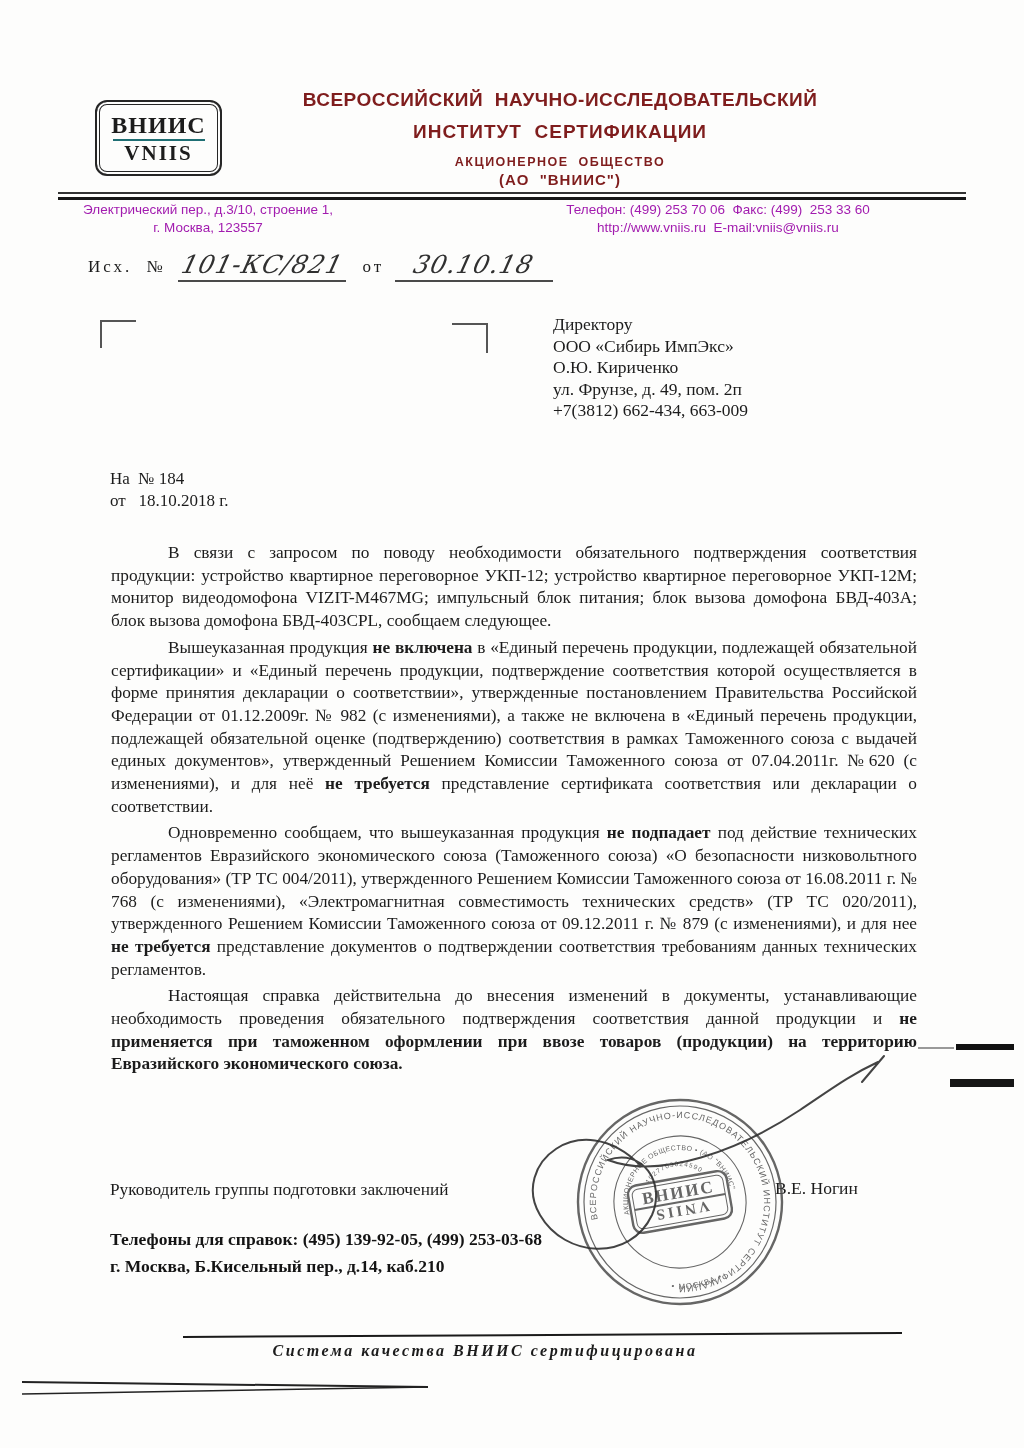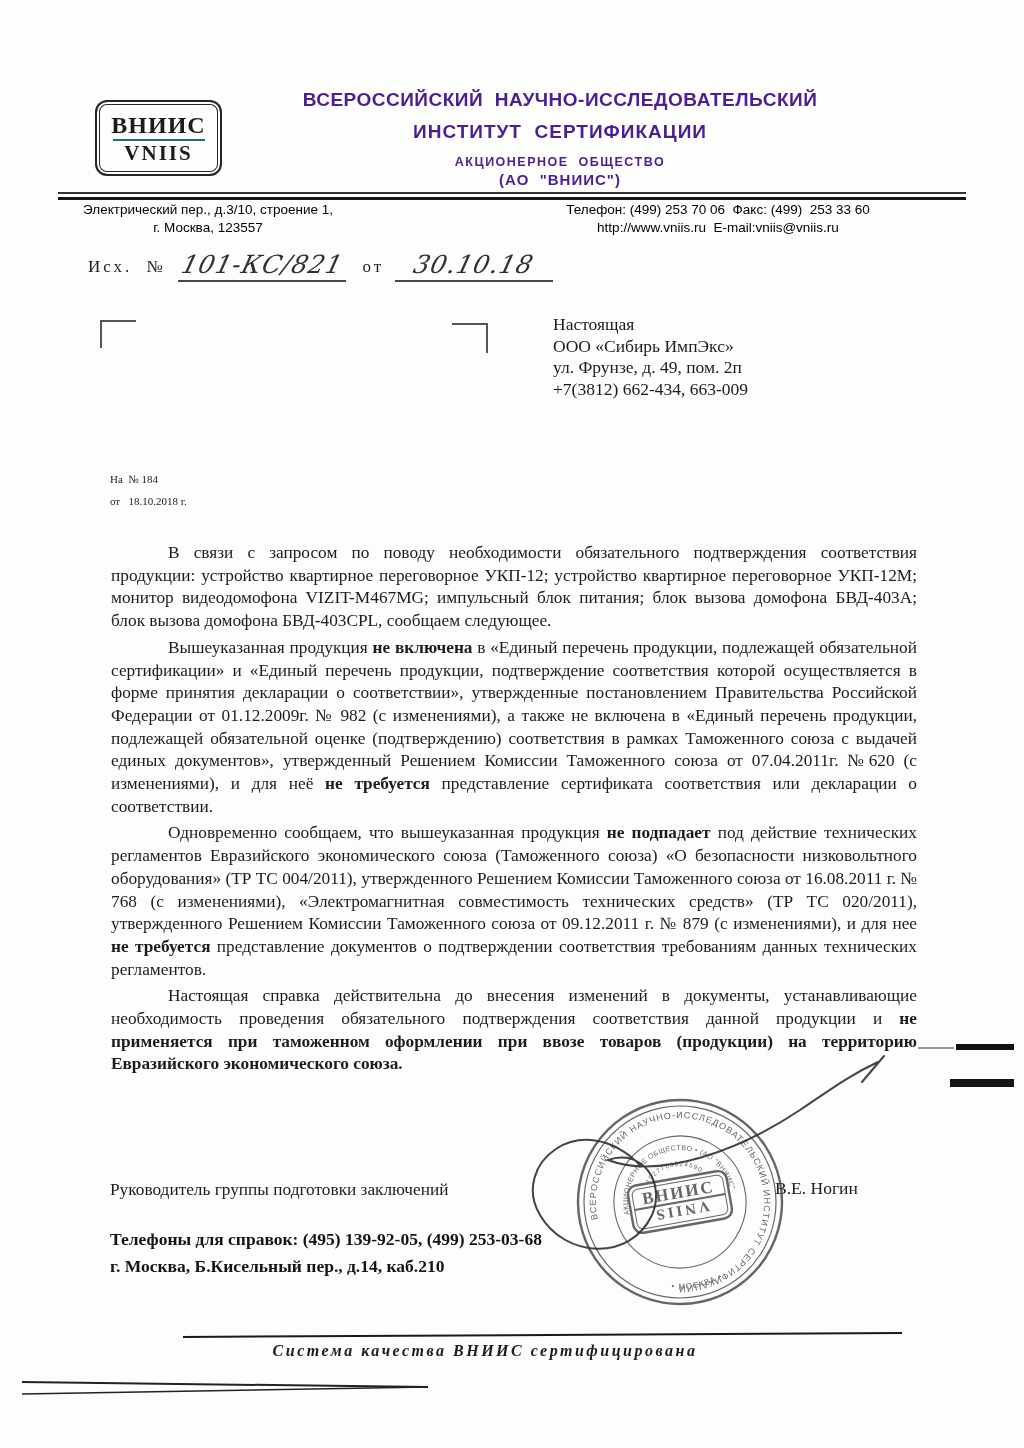--- a/index.html
+++ b/index.html
@@ -7,39 +7,39 @@
         font-family:"Liberation Serif",serif;color:#1c1c1c;}
   .abs{position:absolute;}
   .pre{white-space:pre-wrap;}
   
   .logo-box{left:95px;top:100px;width:123px;height:72px;border:2px solid #262626;border-radius:12px;
             display:flex;flex-direction:column;align-items:center;justify-content:center;
             box-shadow:inset 0 0 0 2px #fdfdfc, inset 0 0 0 3px #262626;}
   .logo-ru{font-size:24px;font-weight:700;letter-spacing:1px;line-height:24px;font-family:"Liberation Serif",serif;}
   .logo-rule{width:92px;height:2px;background:#1f6f74;margin:2px 0 1px 0;}
   .logo-en{font-size:21px;font-weight:700;letter-spacing:2px;line-height:22px;font-family:"Liberation Serif",serif;}
-  .head-title{left:235px;top:88px;width:650px;text-align:center;font-family:"Liberation Sans",sans-serif;color:#4c1d95;}
+  .head-title{left:235px;top:88px;width:650px;text-align:center;font-family:"Liberation Sans",sans-serif;color:#7f1d1d;}
   .ht1{font-size:19px;font-weight:700;letter-spacing:.5px;line-height:24px;}
   .ht2{font-size:19px;font-weight:700;letter-spacing:1px;line-height:24px;margin-top:8px;}
   .ht3{font-size:12.5px;font-weight:700;letter-spacing:1.5px;line-height:16px;margin-top:10px;}
   .ht4{font-size:15px;font-weight:700;letter-spacing:1px;line-height:18px;margin-top:1px;}
   .rule-double{left:58px;top:192px;width:908px;height:3px;border-top:2px solid #333;border-bottom:3px solid #161616;}
-  .contact{font-family:"Liberation Sans",sans-serif;font-size:13.5px;line-height:17.5px;text-align:center;color:#000000;}
+  .contact{font-family:"Liberation Sans",sans-serif;font-size:13.5px;line-height:17.5px;text-align:center;color:#a21caf;}
   .contact-left{left:58px;top:201px;width:300px;}
   .contact-right{left:532px;top:201px;width:372px;}
   
   .ref-line{left:88px;top:250px;width:500px;height:42px;font-size:17px;}
   .ref-label{letter-spacing:3px;vertical-align:bottom;line-height:30px;}
   .hw-field{display:inline-block;border-bottom:2px solid #4a4a4a;text-align:center;vertical-align:bottom;padding-bottom:1px;}
   .hw{display:inline-block;font-family:"DejaVu Serif",serif;font-style:italic;font-size:25px;
       transform:skewX(-14deg);color:#303030;letter-spacing:1px;}
   .bracket-l{left:100px;top:320px;width:34px;height:26px;border-top:2px solid #555;border-left:2px solid #555;}
   .bracket-r{left:452px;top:323px;width:34px;height:28px;border-top:2px solid #555;border-right:2px solid #555;}
   .recipient{left:553px;top:314px;width:340px;font-size:17.5px;line-height:21.5px;}
-  .reply-ref{left:110px;top:468px;font-size:11px;line-height:22px;}
+  .reply-ref{left:110px;top:468px;font-size:17px;line-height:22px;}
   
   .body-text{left:107px;top:538px;width:814px;font-size:17.3px;line-height:22.7px;text-align:justify;}
   .body-text p{margin:4px;text-indent:57px;}
   .body-text b{font-weight:700;}
   
   .sig-label{left:110px;top:1180px;font-size:17.3px;}
   .sig-name{left:775px;top:1178px;font-size:17.5px;}
   .contact-lines{left:110px;top:1226px;font-size:17.5px;font-weight:700;line-height:27px;color:#141414;}
   
   .footer-line{left:183px;top:1334px;width:719px;height:0;border-top:2px solid #1a1a1a;transform:rotate(-0.3deg);}
@@ -87,22 +87,23 @@
     <span class="ref-label" style="margin-left:12px;">от</span>
     <span class="hw-field" style="width:158px;margin-left:6px;">
       <span class="hw">30.10.18</span>
     </span>
   </div>
 
   <div class="abs bracket-l"></div>
   <div class="abs bracket-r"></div>
 
   <div class="abs recipient">
-    <div>Настоящая</div>
+    <div>Директору</div>
     <div>ООО «Сибирь ИмпЭкс»</div>
+    <div>О.Ю. Кириченко</div>
     <div>ул. Фрунзе, д. 49, пом. 2п</div>
     <div>+7(3812) 662-434, 663-009</div>
   </div>
 
   <div class="abs reply-ref">
     <div class="pre">На  № 184</div>
     <div class="pre">от   18.10.2018 г.</div>
   </div>
 
   <div class="abs body-text">

